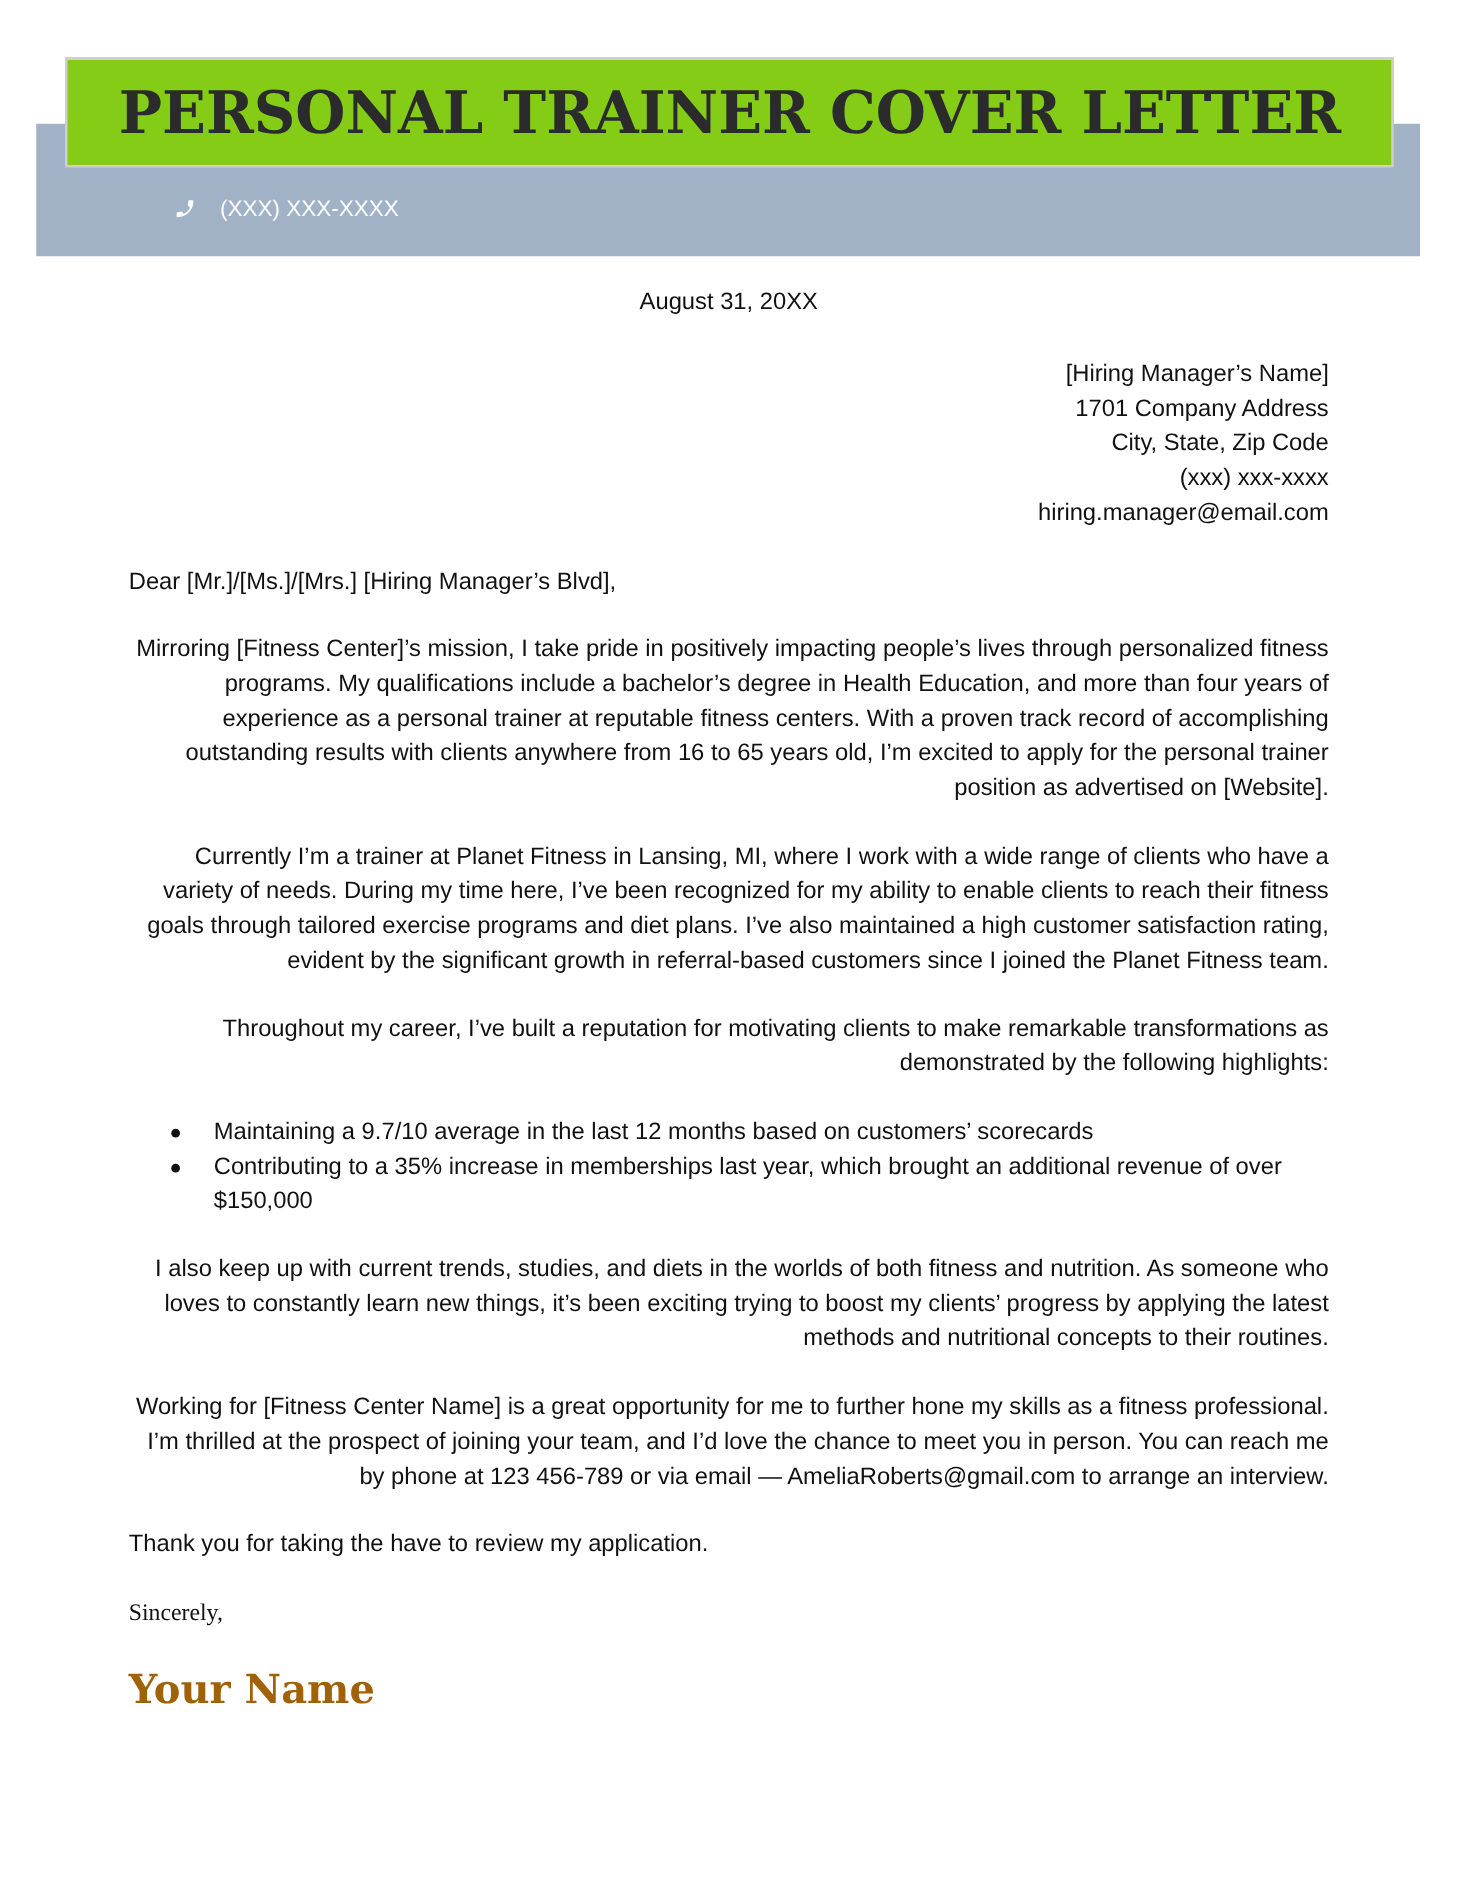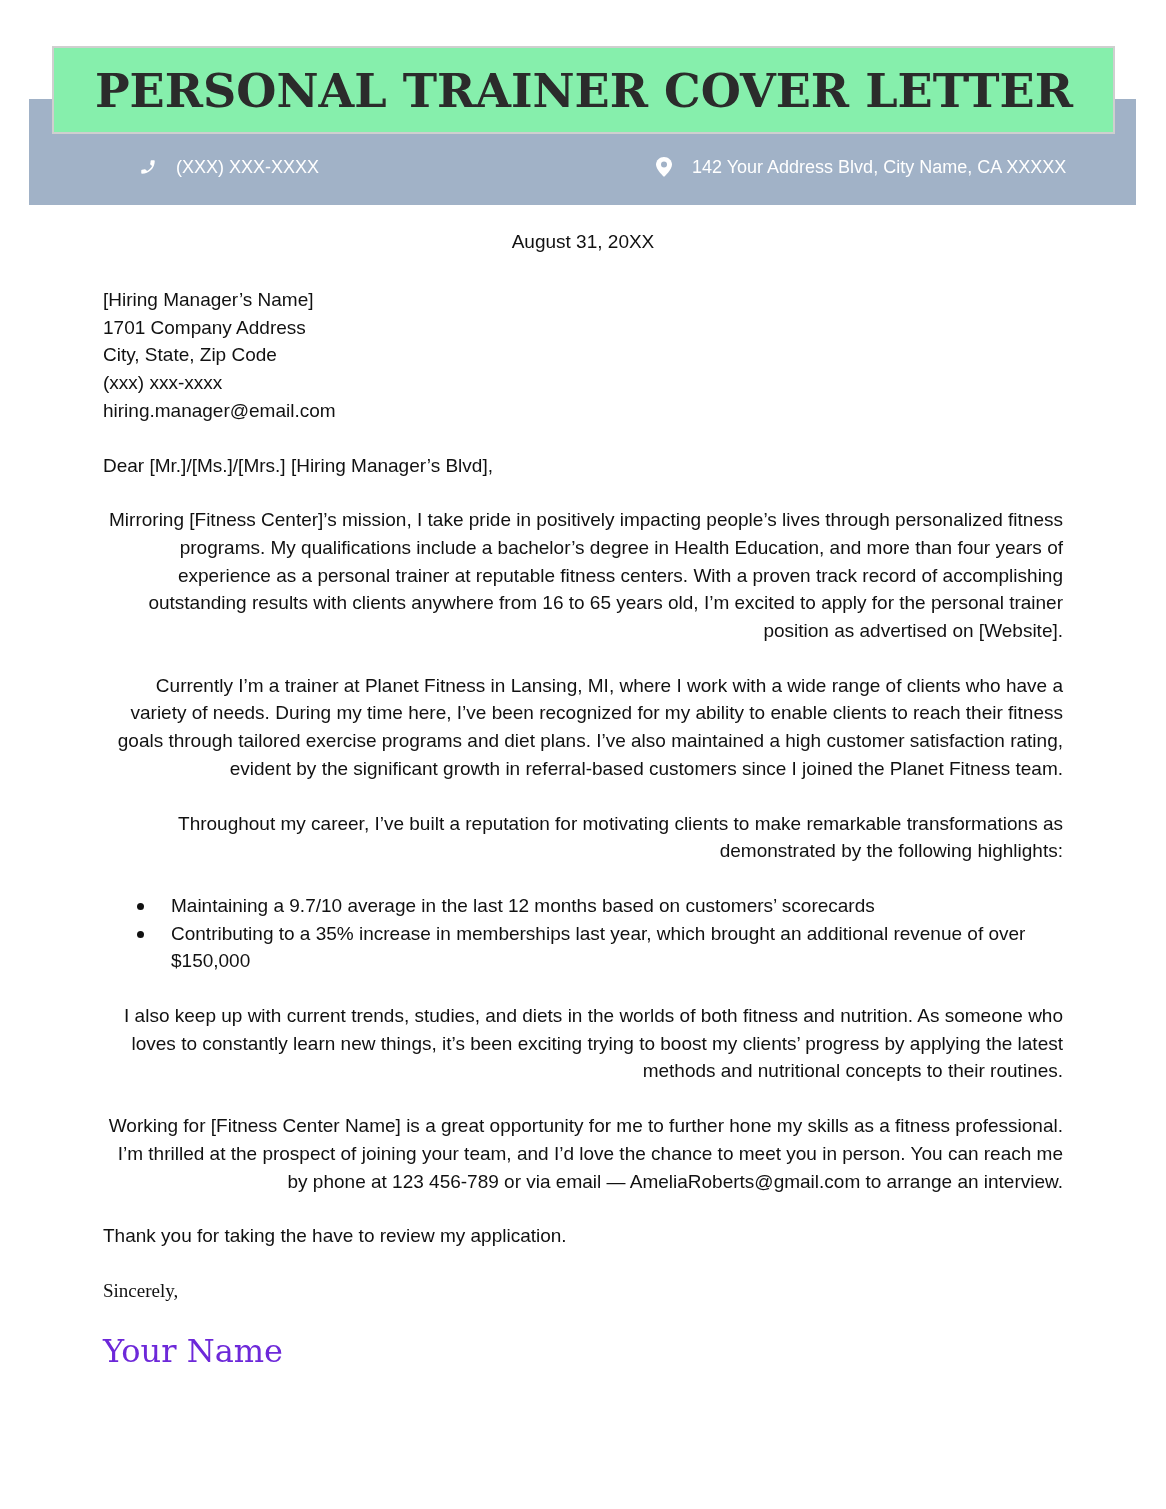--- a/index.html
+++ b/index.html
@@ -22,21 +22,21 @@
       width: 1107px;
       height: 106px;
       background: #a1b2c7;
     }
     .title-box {
       position: absolute;
       left: 52px;
       top: 46px;
       width: 1059px;
       height: 84px;
-      background: #86efac;
+      background: #84cc16;
       border: 2px solid #cfcfcf;
       box-sizing: content-box;
       display: flex;
       align-items: center;
       justify-content: center;
     }
     .title {
       font-family: "DejaVu Serif", serif;
       font-weight: bold;
       font-size: 47px;
@@ -85,20 +85,21 @@
       line-height: 27.7px;
       color: #111111;
     }
     .date {
       text-align: center;
       margin: 0;
       height: 34px;
     }
     .recipient {
       margin: 24px 0 0 0;
+      text-align: right;
     }
     .recipient div { margin: 0; }
     .salutation { margin: 27px 0 0 0; }
     .para { margin: 27px 0 0 0; text-align: right; }
     .highlights {
       list-style: none;
       margin: 27px 0 0 0;
       padding: 0;
     }
     .highlights li {
@@ -112,52 +113,43 @@
       width: 7px;
       height: 7px;
       border-radius: 50%;
       background: #111111;
     }
     .closing { margin: 27px 0 0 0; }
     .signoff { margin: 27px 0 0 0; font-family: Liberation Serif, serif; }
     .signature {
       margin: 26px 0 0 0;
       font-family: "DejaVu Serif", serif;
-      font-weight: normal;
+      font-weight: bold;
       font-size: 32px;
       line-height: 40px;
-      color: #6d28d9;
+      color: #a16207;
     }
   </style>
 </head>
 <body>
 
 <div class="header-band"></div>
 
 <div class="title-box">
   <h1 class="title">PERSONAL TRAINER COVER LETTER</h1>
 </div>
 
 <div class="contact-row">
   <div class="contact-item contact-phone">
     <span class="icon">
       <svg width="18" height="18" viewBox="0 0 24 24">
           <path fill="#ffffff" d="M6.6 10.8c1.4 2.8 3.8 5.1 6.6 6.6l2.2-2.2c.3-.3.7-.4 1-.2 1.1.4 2.3.6 3.6.6.6 0 1 .4 1 1V20c0 .6-.4 1-1 1C10.6 21 3 13.4 3 4c0-.6.4-1 1-1h3.5c.6 0 1 .4 1 1 0 1.3.2 2.5.6 3.6.1.3 0 .7-.2 1L6.6 10.8z" transform="scale(-1,1) translate(-24,0)"></path>
         </svg>
     </span>
     <span>(XXX) XXX-XXXX</span>
-  </div>
-  <div class="contact-item contact-address">
-    <span class="icon">
-      <svg width="16" height="20" viewBox="0 0 16 20">
-          <path fill="#ffffff" d="M8 0C3.6 0 0 3.4 0 7.6 0 12.8 8 20 8 20s8-7.2 8-12.4C16 3.4 12.4 0 8 0z"></path>
-          <circle cx="8" cy="7.4" r="3" fill="#a1b2c7"></circle>
-        </svg>
-    </span>
-    <span>142 Your Address Blvd, City Name, CA XXXXX</span>
   </div>
 </div>
 
 <div class="letter">
   <p class="date">August 31, 20XX</p>
 
   <div class="recipient">
     <div>[Hiring Manager’s Name]</div>
     <div>1701 Company Address</div>
     <div>City, State, Zip Code</div>

